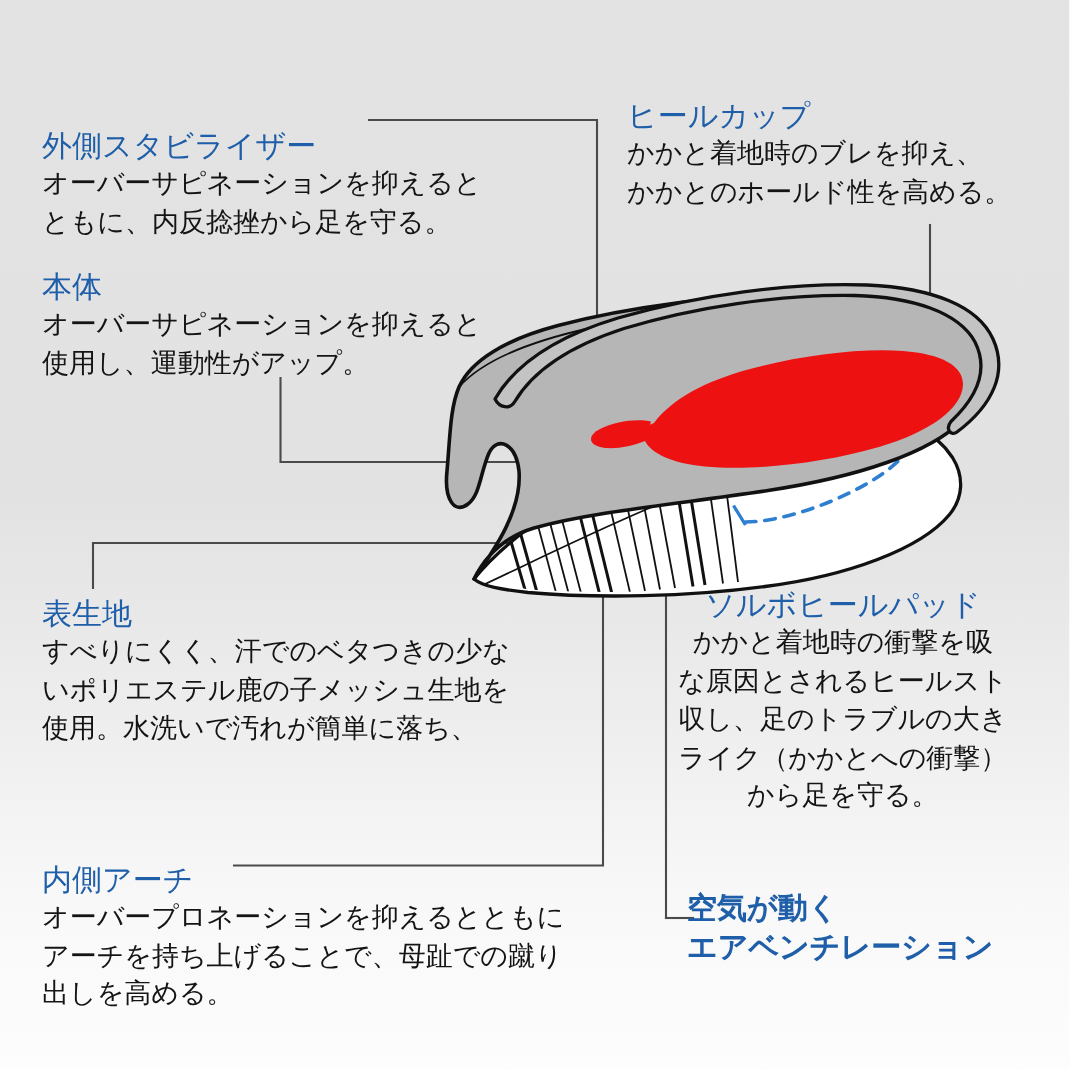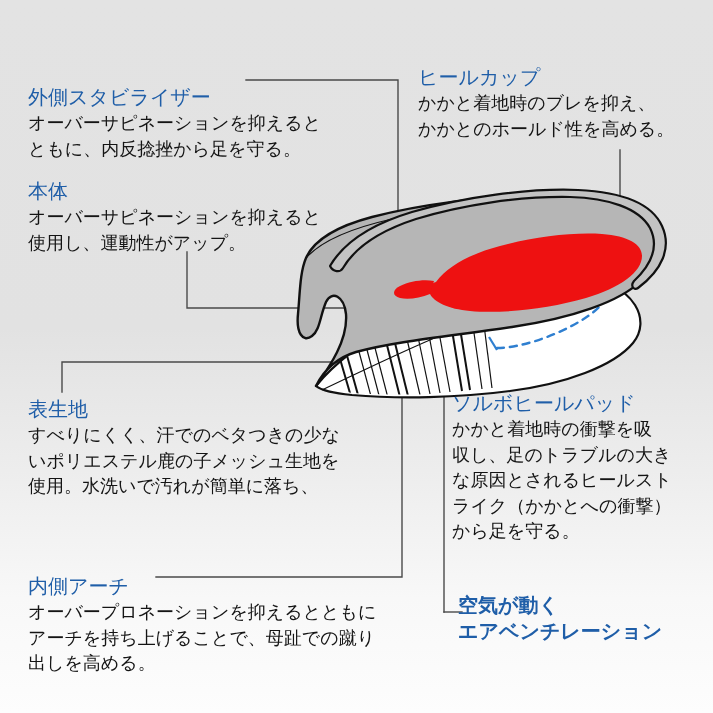--- a/index.html
+++ b/index.html
@@ -50,21 +50,21 @@
     white-space: pre;
     font-weight: bold;
   }
 
   
   #co-stabilizer { left: 28px;  top: 64px; margin-top: 20px;  }
   #co-body       { left: 28px;  top: 178px; }
   #co-surface    { left: 28px;  top: 396px; }
   #co-arch       { left: 28px;  top: 573px; }
   #co-heelcup    { left: 418px; top: 64px;  }
-  #co-heelpad    { left: 452px; top: 390px; }
+  #co-heelpad    { left: 452px; top: 390px; text-align: center; }
   #co-vent       { left: 458px; top: 592px; }
 </style>
 </head>
 <body>
 
 <div id="stage">
 
   <svg id="art" viewBox="0 0 713 713">
     <defs>
       <clipPath id="sidewallClip">
@@ -210,22 +210,22 @@
 
   <div class="callout" id="co-heelcup">
     <div class="c-title">ヒールカップ</div>
     <div class="c-body">かかと着地時のブレを抑え、</div>
     <div class="c-body">かかとのホールド性を高める。</div>
   </div>
 
   <div class="callout" id="co-heelpad">
     <div class="c-title">ソルボヒールパッド</div>
     <div class="c-body">かかと着地時の衝撃を吸</div>
+    <div class="c-body">な原因とされるヒールスト</div>
     <div class="c-body">収し、足のトラブルの大き</div>
-    <div class="c-body">な原因とされるヒールスト</div>
     <div class="c-body">ライク（かかとへの衝撃）</div>
     <div class="c-body">から足を守る。</div>
   </div>
 
   <div class="callout" id="co-vent">
     <div class="c-title-only">空気が動く
 エアベンチレーション</div>
   </div>
 
 </div>

